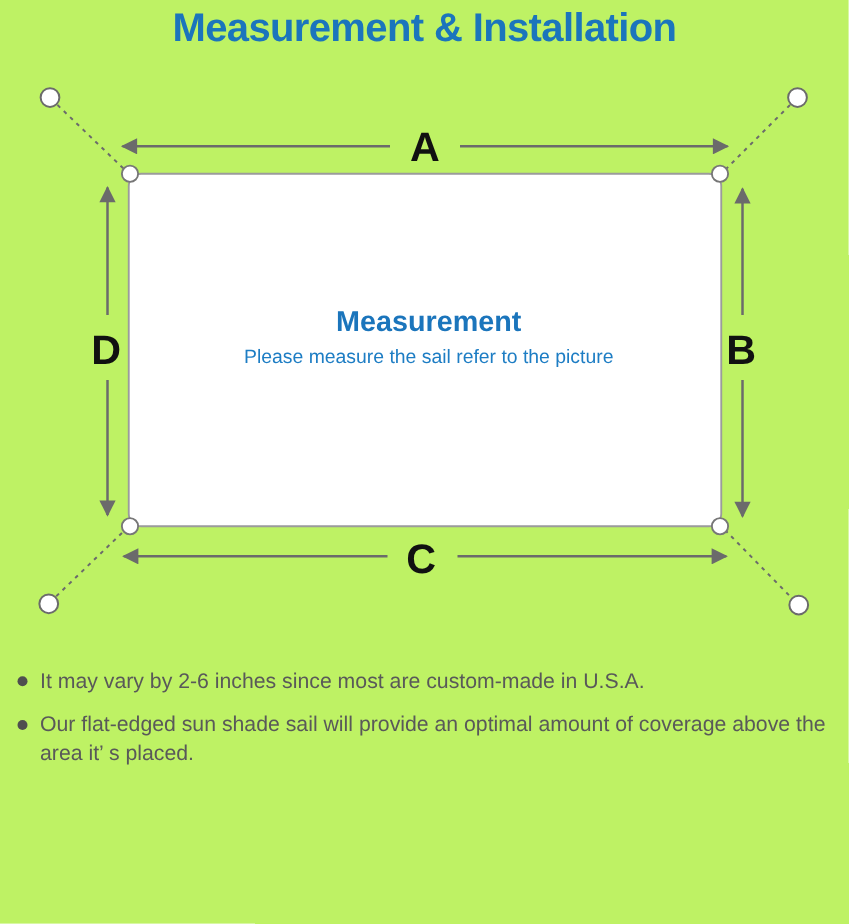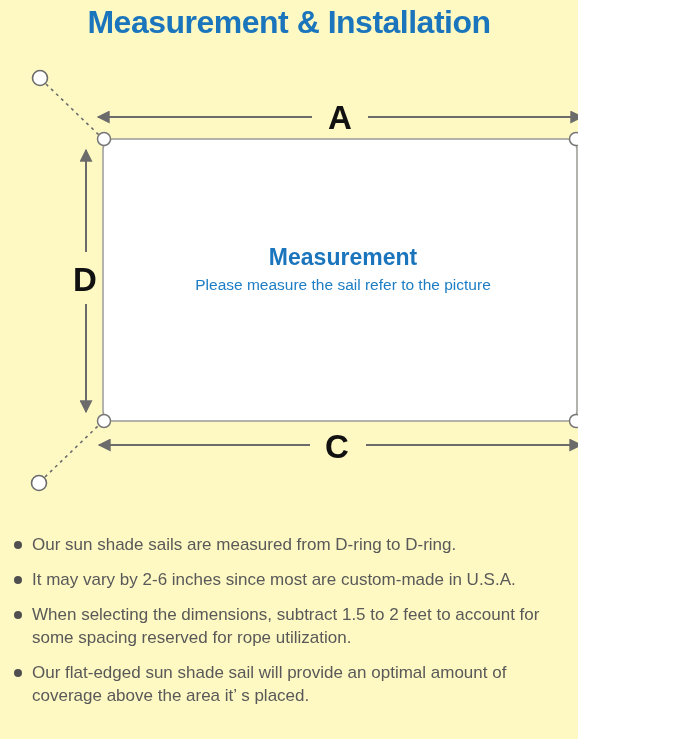--- a/index.html
+++ b/index.html
@@ -1,19 +1,19 @@
 <!DOCTYPE html>
 <html style="--accent_blue: #1b75bc; --subtitle_blue: #1d7dc4; --outline_gray: #9b9b9b; --arrow_gray: #6b6b6b; --label_black: #111111; --note_gray: #595959;"><head>
 <meta charset="utf-8">
 <style>
   html,body{margin:0;padding:0;background:#ffffff;}
   .page{
     position:relative;
-    width:578px;height:739px;
-    background:#fef9c3;
+    width:679px;height:739px;
+    background:#bef264;
     overflow:hidden;
     font-family:"Liberation Sans", sans-serif;
   }
   .title{
     margin:0;
     padding-top:4px;
     text-align:center;
     font-size:32px;
     font-weight:bold;
     letter-spacing:-0.5px;
@@ -117,29 +117,21 @@
       <text class="dimlabel" x="593" y="291">B</text>
 
       <text class="center-title" x="343" y="265">Measurement</text>
       <text class="center-sub" x="343" y="290">Please measure the sail refer to the picture</text>
     </svg>
   </div>
 
   <div class="notes">
     <div class="note-item">
       <span class="note-dot"></span>
-      <span>Our sun shade sails are measured from D-ring to D-ring.</span>
-    </div>
-    <div class="note-item">
-      <span class="note-dot"></span>
       <span>It may vary by 2-6 inches since most are custom-made in U.S.A.</span>
-    </div>
-    <div class="note-item">
-      <span class="note-dot"></span>
-      <span>When selecting the dimensions, subtract 1.5 to 2 feet to account for some spacing reserved for rope utilization.</span>
     </div>
     <div class="note-item">
       <span class="note-dot"></span>
       <span>Our flat-edged sun shade sail will provide an optimal amount of coverage above the area it’ s placed.</span>
     </div>
   </div>
 
 </div>
 
 </body></html>

